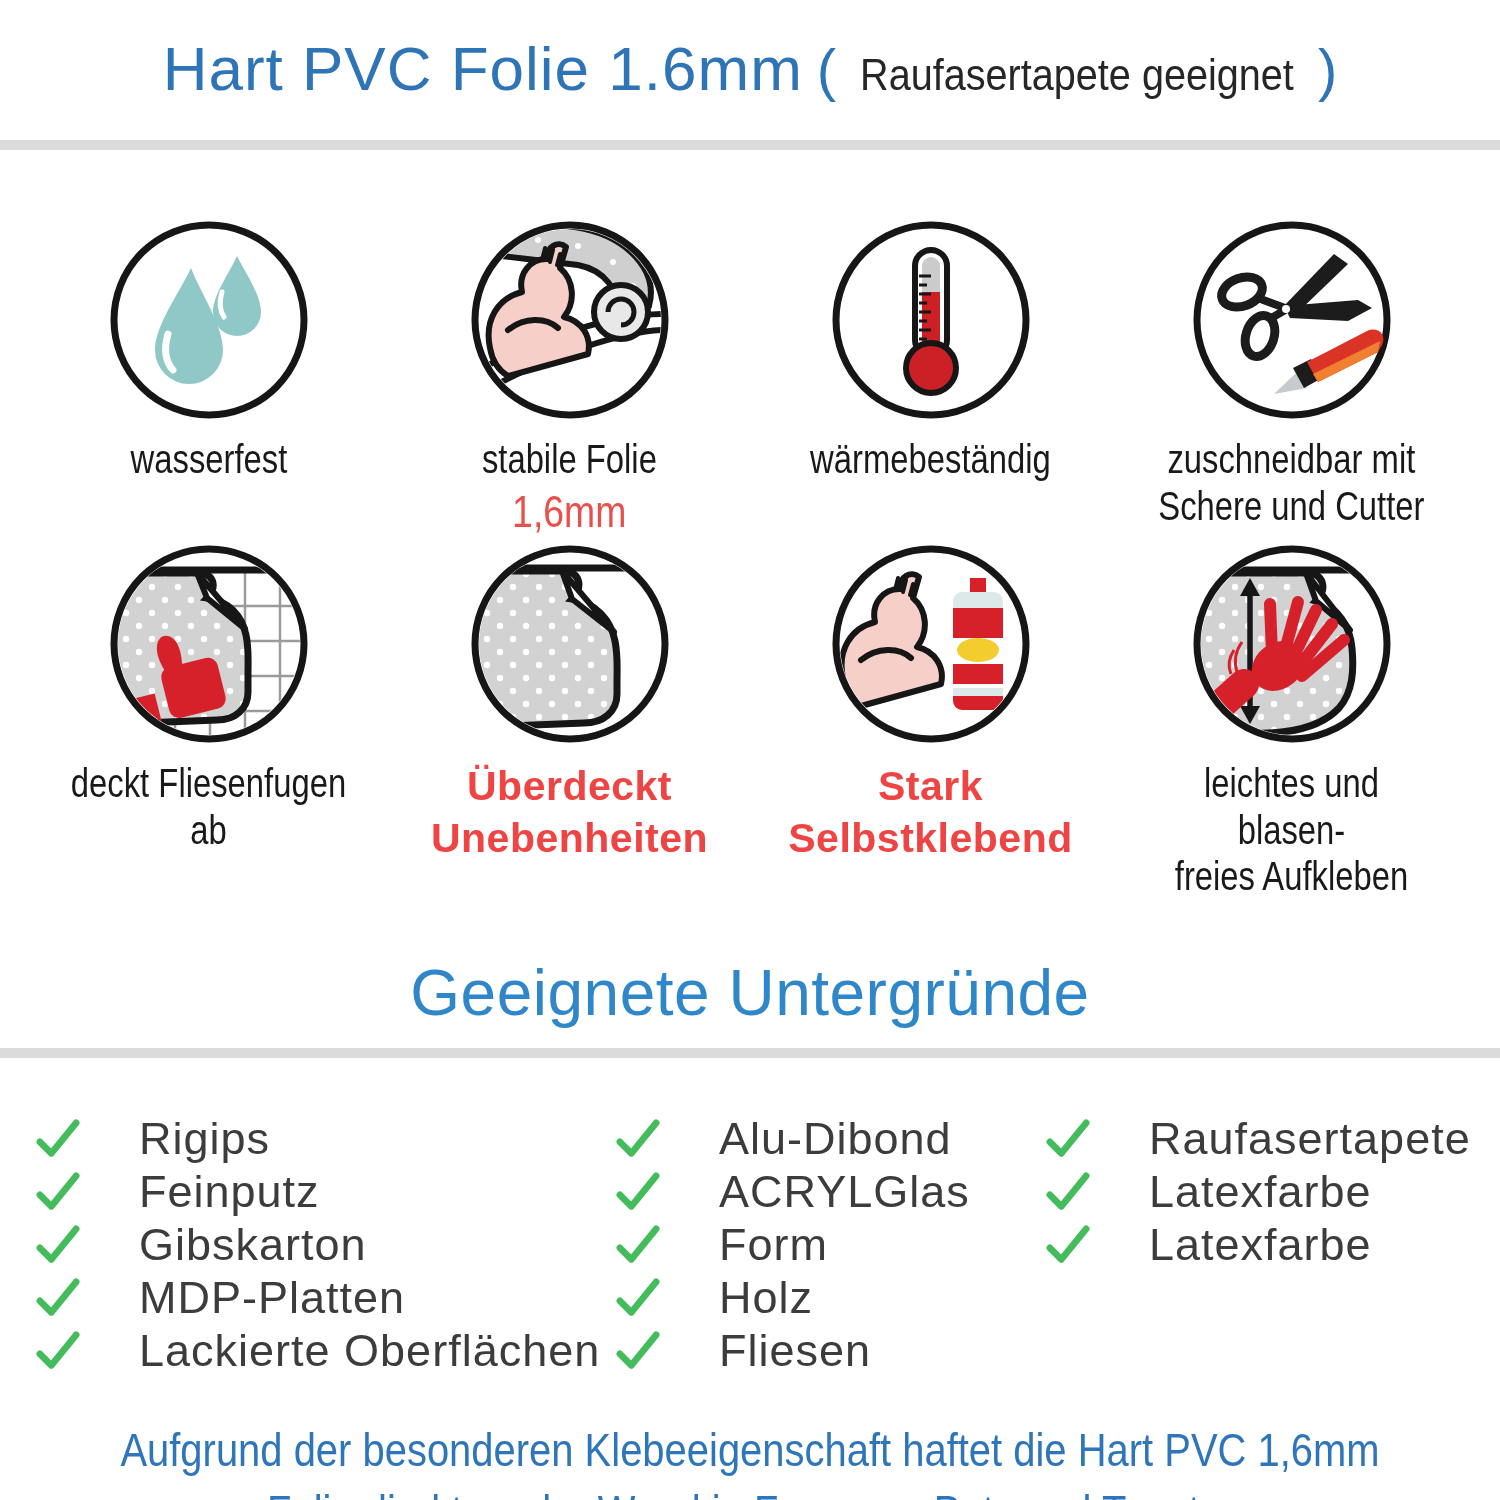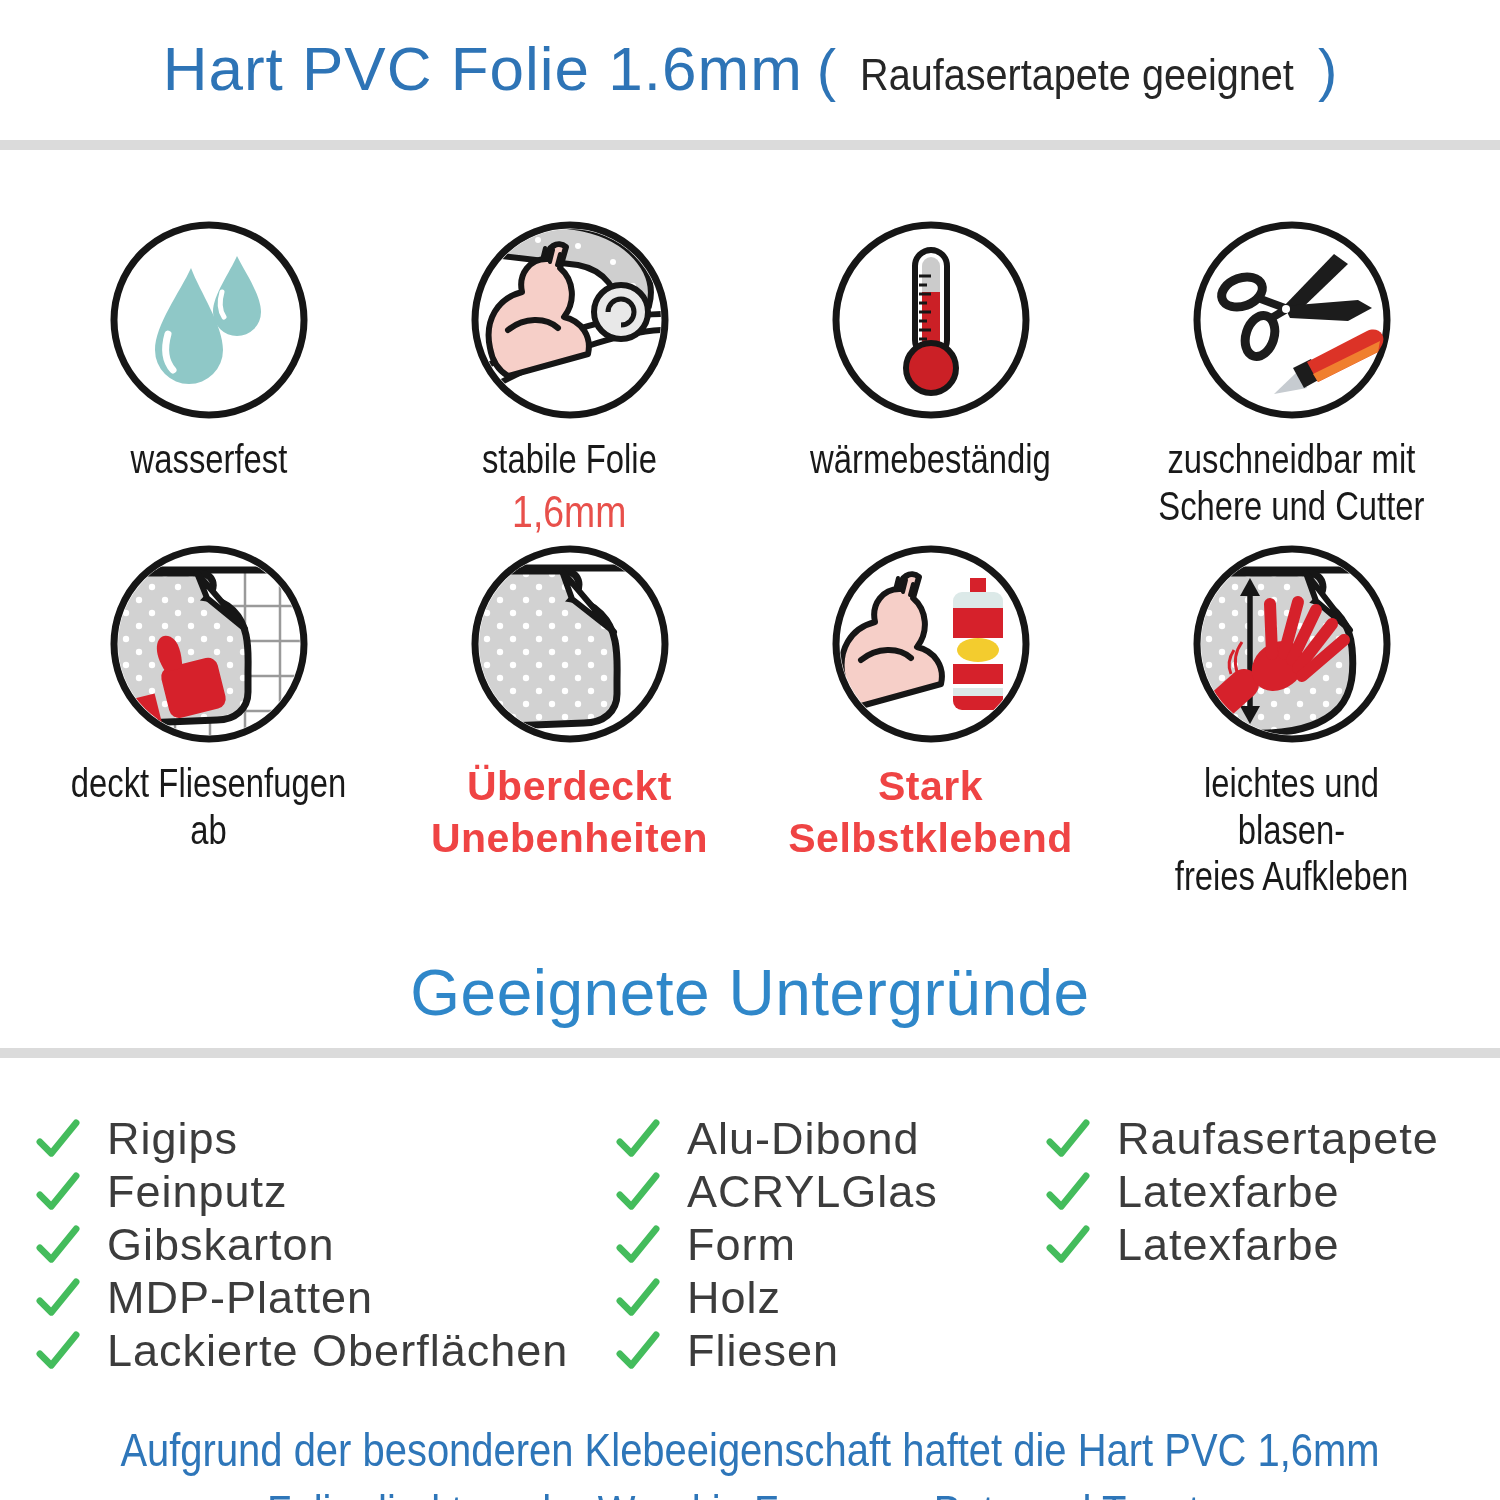--- a/index.html
+++ b/index.html
@@ -27,21 +27,21 @@
   .sublabel{margin-top:4px;font-size:44px;color:#E8504B;text-align:center;transform:scaleX(0.85);}
   
   h2{margin:56px 0 16px;text-align:center;font-size:64px;line-height:74px;font-weight:400;color:#2F87C9;letter-spacing:0.5px;}
   .substrates{margin-top:54px;padding-left:35px;display:flex;align-items:flex-start;}
   .scol{display:flex;flex-direction:column;}
   .scol1{width:580px;}
   .scol2{width:430px;}
   .scol3{flex:1;text-align:center;}
   .srow{display:flex;align-items:center;height:53px;}
   .check{width:46px;height:42px;margin-right:26px;flex:none;}
-  .sname{font-size:45px;color:#3C3C3C;letter-spacing:1px;white-space:nowrap;}
+  .sname{font-size:45px;color:#3C3C3C;letter-spacing:1px;white-space:nowrap;margin-left:32px;}
   
   .footer{margin-top:42px;text-align:center;color:#2E76B9;}
   .fline{font-size:47px;line-height:1.32;transform:scaleX(0.85);}
 </style>
 </head>
 <body>
 
 <svg width="0" height="0" style="position:absolute" aria-hidden="true">
   <defs>
     <pattern id="dots" width="26" height="26" patternUnits="userSpaceOnUse">

